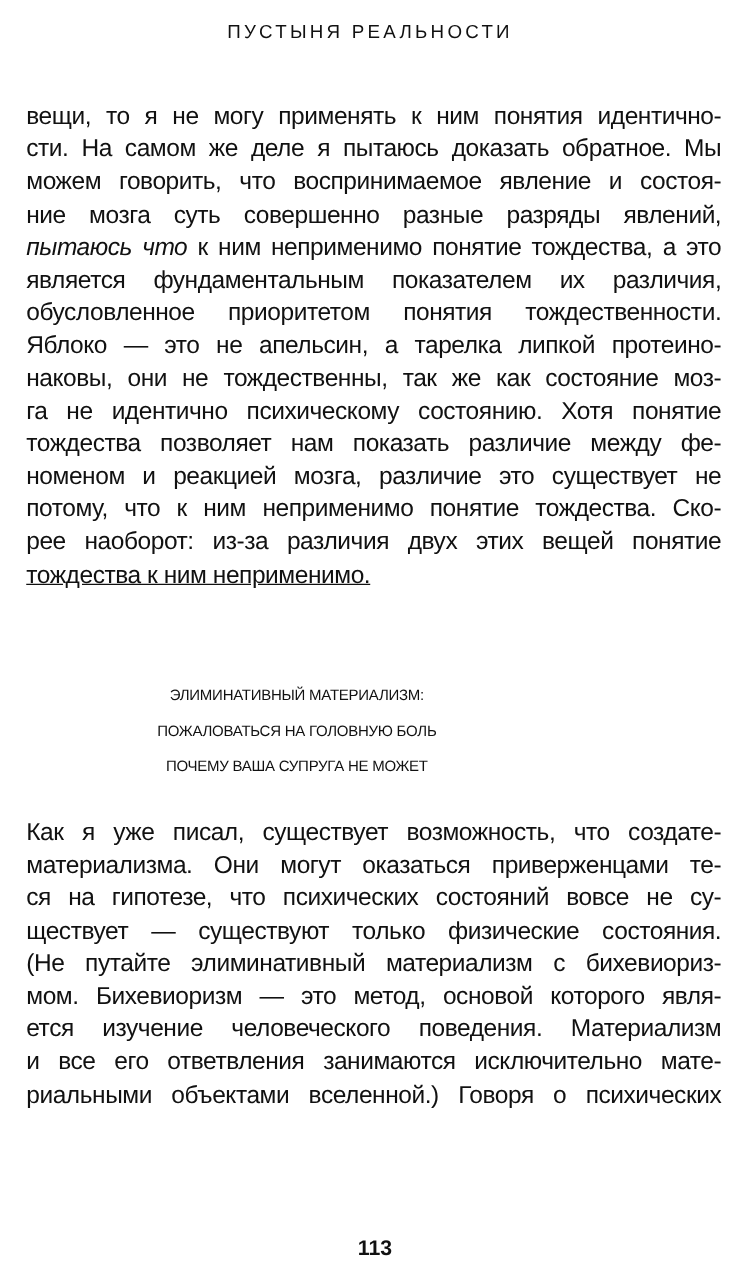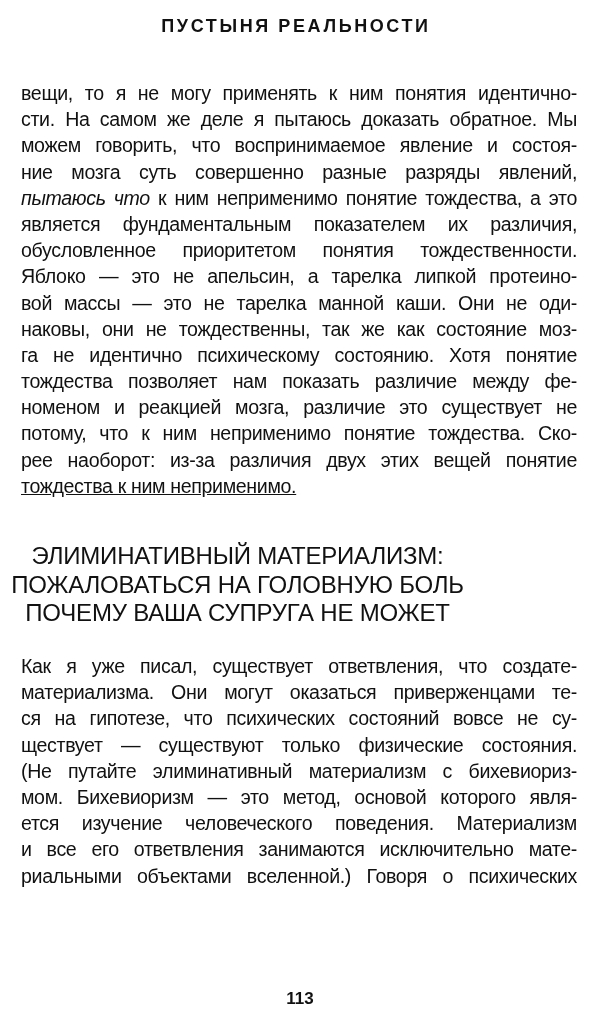--- a/index.html
+++ b/index.html
@@ -14,22 +14,22 @@
     overflow: hidden;
     color: #111111;
     font-family: "Liberation Sans", sans-serif;
   }
   .running-head {
     position: absolute;
     top: 16px;
     left: 0;
     width: 592px;
     text-align: center;
-    font-weight: bold;
-    font-size: 18px;
+    font-weight: normal;
+    font-size: 15px;
     letter-spacing: 2.6px;
     line-height: 20px;
   }
   .para {
     position: absolute;
     left: 21px;
     width: 556px;
     font-size: 19.6px;
     line-height: 26.2px;
     letter-spacing: -0.35px;
@@ -50,21 +50,21 @@
     font-style: italic;
   }
   #para-1 { top: 80px; }
   #para-2 { top: 653px; }
   .heading {
     position: absolute;
     top: 542px;
     left: 0;
     width: 475px;
     text-align: center;
-    font-size: 24px;
+    font-size: 12px;
     line-height: 28.6px;
     letter-spacing: -0.2px;
   }
   .heading .hline {
     display: block;
   }
   .page-number {
     position: absolute;
     top: 989px;
     left: 0;
@@ -82,38 +82,37 @@
 
 <div class="para" id="para-1">
   <span class="line">вещи, то я не могу применять к ним понятия идентично-</span>
   <span class="line">сти. На самом же деле я пытаюсь доказать обратное. Мы</span>
   <span class="line">можем говорить, что воспринимаемое явление и состоя-</span>
   <span class="line">ние мозга суть совершенно разные разряды явлений,</span>
   <span class="line"><span class="it">пытаюсь что</span> <span>к ним неприменимо понятие тождества, а это</span></span>
   <span class="line">является фундаментальным показателем их различия,</span>
   <span class="line">обусловленное приоритетом понятия тождественности.</span>
   <span class="line">Яблоко — это не апельсин, а тарелка липкой протеино-</span>
-  <span class="line">вой массы — это не тарелка манной каши. Они не оди-</span>
   <span class="line">наковы, они не тождественны, так же как состояние моз-</span>
   <span class="line">га не идентично психическому состоянию. Хотя понятие</span>
   <span class="line">тождества позволяет нам показать различие между фе-</span>
   <span class="line">номеном и реакцией мозга, различие это существует не</span>
   <span class="line">потому, что к ним неприменимо понятие тождества. Ско-</span>
   <span class="line">рее наоборот: из-за различия двух этих вещей понятие</span>
   <span class="line last">тождества к ним неприменимо.</span>
 </div>
 
 <div class="heading">
   <span class="hline">ЭЛИМИНАТИВНЫЙ МАТЕРИАЛИЗМ:</span>
   <span class="hline">ПОЖАЛОВАТЬСЯ НА ГОЛОВНУЮ БОЛЬ</span>
   <span class="hline">ПОЧЕМУ ВАША СУПРУГА НЕ МОЖЕТ</span>
 </div>
 
 <div class="para" id="para-2">
-  <span class="line">Как я уже писал, существует ответвления, что создате-</span>
+  <span class="line">Как я уже писал, существует возможность, что создате-</span>
   <span class="line">материализма. Они могут оказаться приверженцами те-</span>
   <span class="line">ся на гипотезе, что психических состояний вовсе не су-</span>
   <span class="line">ществует — существуют только физические состояния.</span>
   <span class="line">(Не путайте элиминативный материализм с бихевиориз-</span>
   <span class="line">мом. Бихевиоризм — это метод, основой которого явля-</span>
   <span class="line">ется изучение человеческого поведения. Материализм</span>
   <span class="line">и все его ответвления занимаются исключительно мате-</span>
   <span class="line">риальными объектами вселенной.) Говоря о психических</span>
 </div>
 

